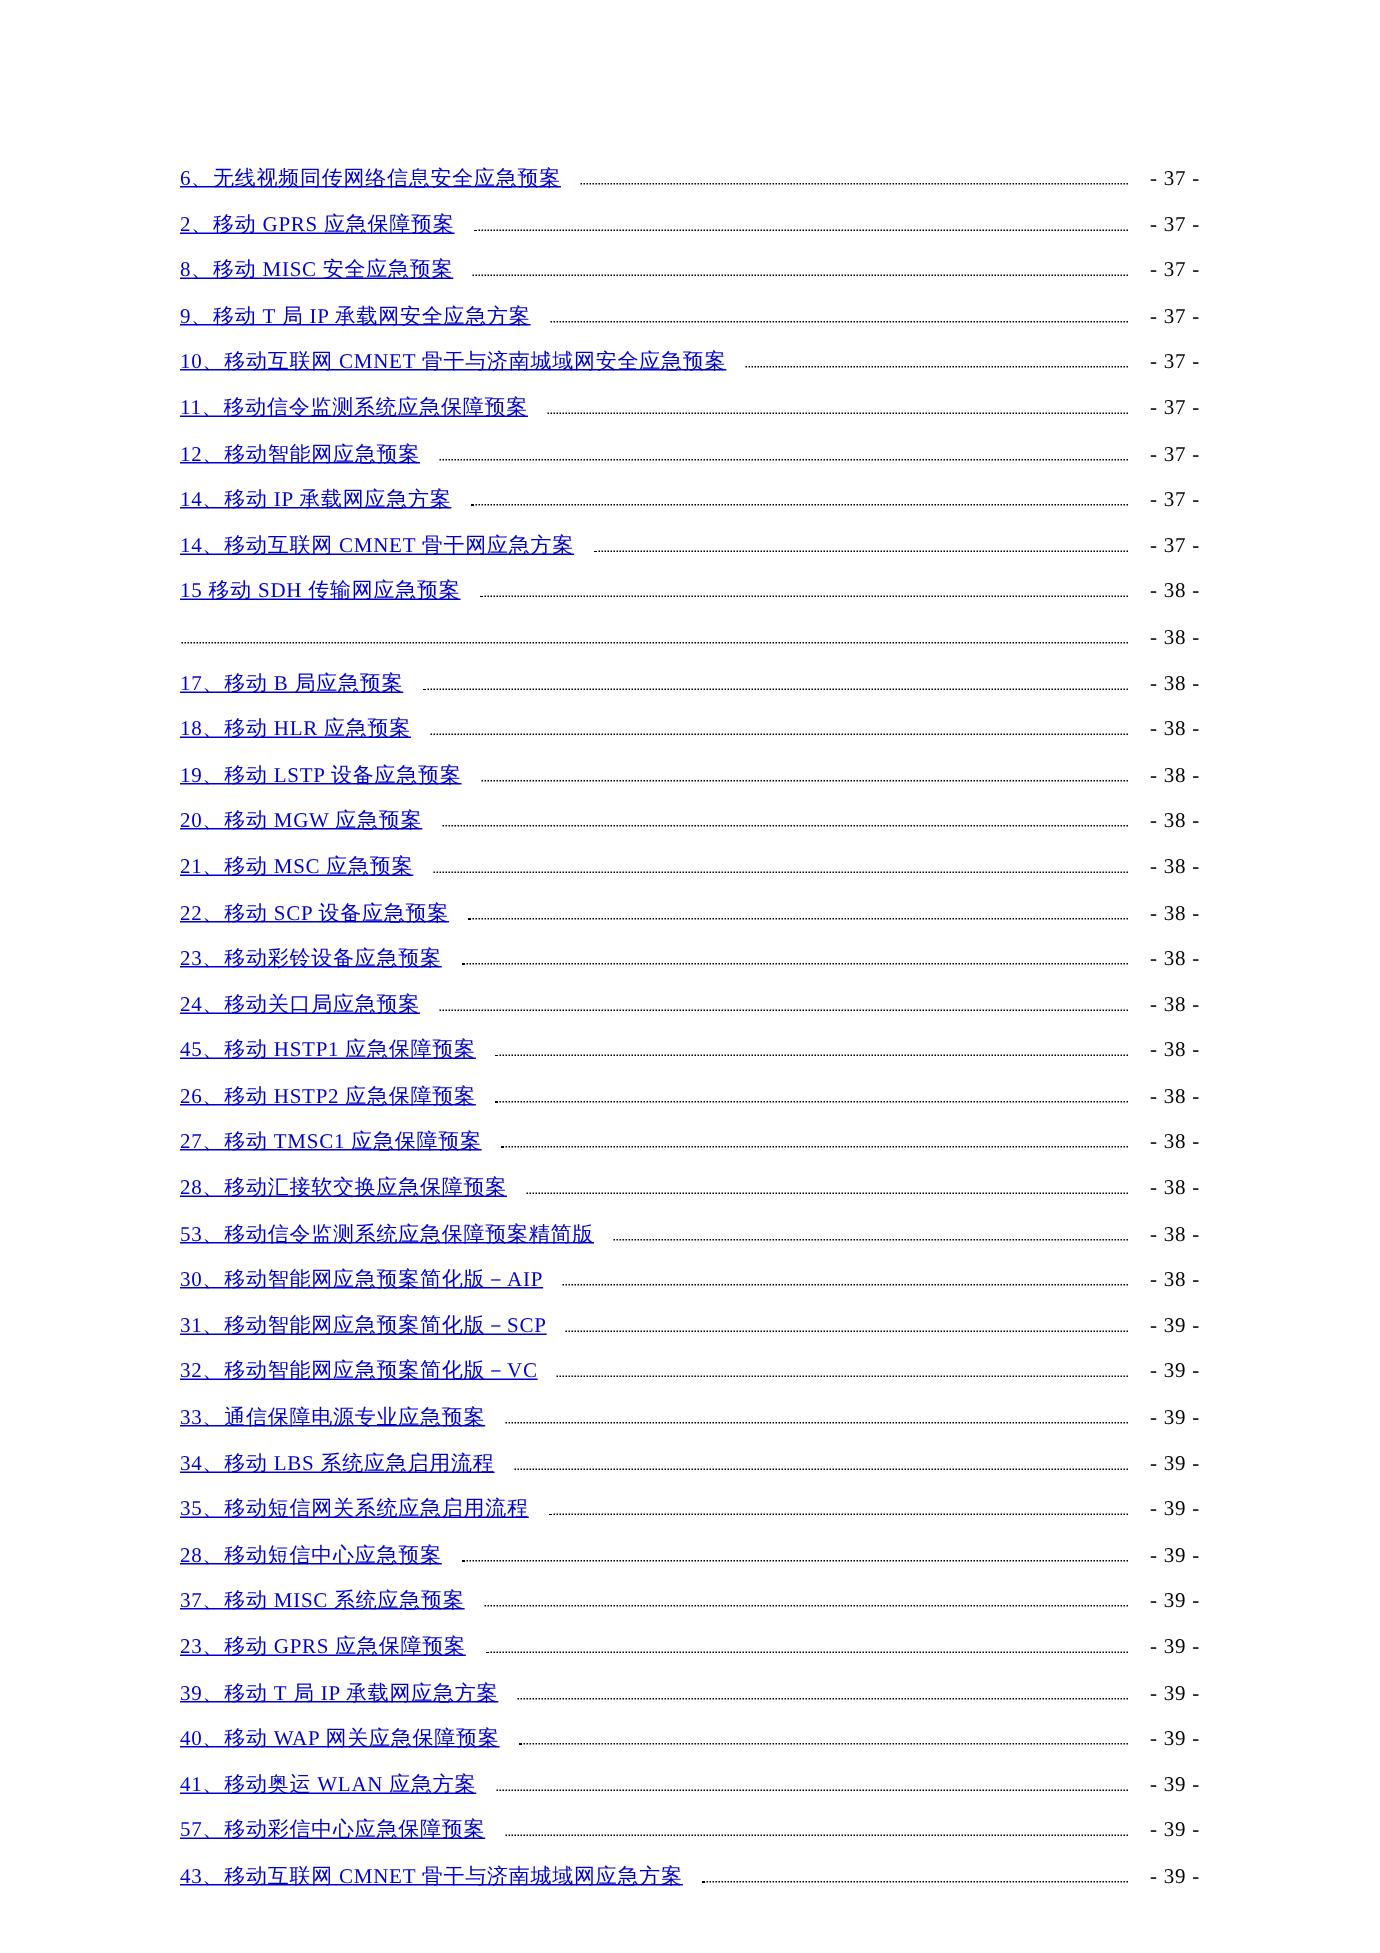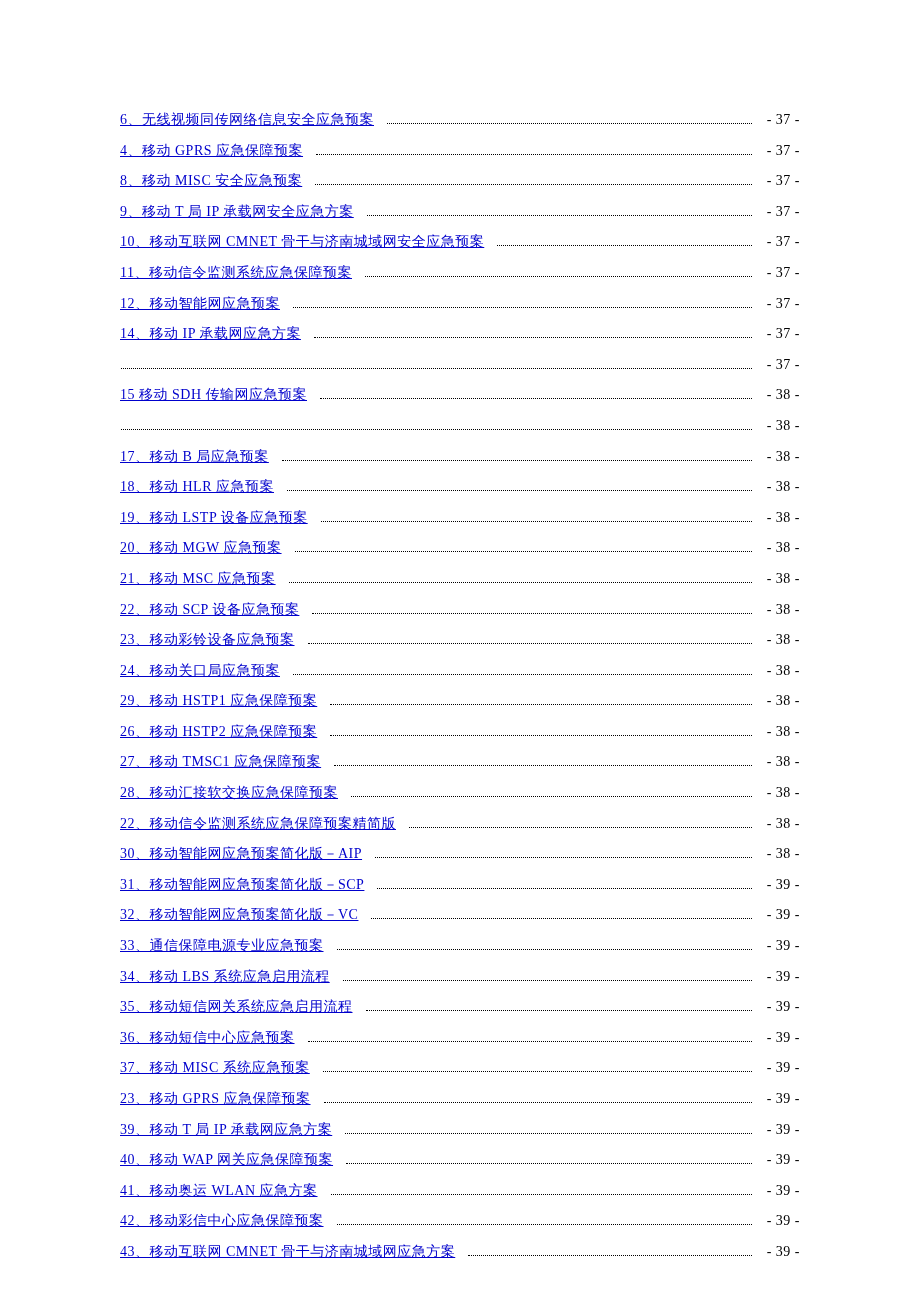--- a/index.html
+++ b/index.html
@@ -43,21 +43,21 @@
 </head>
 <body>
 
 <div id="toc-container">
     <div class="toc-entry">
       <span class="toc-label">6、无线视频同传网络信息安全应急预案</span>
       <span class="toc-dots"></span>
       <span class="toc-page">- 37 -</span>
     </div>
     <div class="toc-entry">
-      <span class="toc-label">4、移动 GPRS 应急保障预案</span>
+      <span class="toc-label">2、移动 GPRS 应急保障预案</span>
       <span class="toc-dots"></span>
       <span class="toc-page">- 37 -</span>
     </div>
     <div class="toc-entry">
       <span class="toc-label">8、移动 MISC 安全应急预案</span>
       <span class="toc-dots"></span>
       <span class="toc-page">- 37 -</span>
     </div>
     <div class="toc-entry">
       <span class="toc-label">9、移动 T 局 IP 承载网安全应急方案</span>
@@ -78,20 +78,21 @@
       <span class="toc-label">12、移动智能网应急预案</span>
       <span class="toc-dots"></span>
       <span class="toc-page">- 37 -</span>
     </div>
     <div class="toc-entry">
       <span class="toc-label">14、移动 IP 承载网应急方案</span>
       <span class="toc-dots"></span>
       <span class="toc-page">- 37 -</span>
     </div>
     <div class="toc-entry">
+      <span class="toc-label">14、移动互联网 CMNET 骨干网应急方案</span>
       <span class="toc-dots"></span>
       <span class="toc-page">- 37 -</span>
     </div>
     <div class="toc-entry">
       <span class="toc-label">15 移动 SDH 传输网应急预案</span>
       <span class="toc-dots"></span>
       <span class="toc-page">- 38 -</span>
     </div>
     <div class="toc-entry">
       <span class="toc-dots"></span>
@@ -131,41 +132,41 @@
       <span class="toc-label">23、移动彩铃设备应急预案</span>
       <span class="toc-dots"></span>
       <span class="toc-page">- 38 -</span>
     </div>
     <div class="toc-entry">
       <span class="toc-label">24、移动关口局应急预案</span>
       <span class="toc-dots"></span>
       <span class="toc-page">- 38 -</span>
     </div>
     <div class="toc-entry">
-      <span class="toc-label">29、移动 HSTP1 应急保障预案</span>
+      <span class="toc-label">45、移动 HSTP1 应急保障预案</span>
       <span class="toc-dots"></span>
       <span class="toc-page">- 38 -</span>
     </div>
     <div class="toc-entry">
       <span class="toc-label">26、移动 HSTP2 应急保障预案</span>
       <span class="toc-dots"></span>
       <span class="toc-page">- 38 -</span>
     </div>
     <div class="toc-entry">
       <span class="toc-label">27、移动 TMSC1 应急保障预案</span>
       <span class="toc-dots"></span>
       <span class="toc-page">- 38 -</span>
     </div>
     <div class="toc-entry">
       <span class="toc-label">28、移动汇接软交换应急保障预案</span>
       <span class="toc-dots"></span>
       <span class="toc-page">- 38 -</span>
     </div>
     <div class="toc-entry">
-      <span class="toc-label">22、移动信令监测系统应急保障预案精简版</span>
+      <span class="toc-label">53、移动信令监测系统应急保障预案精简版</span>
       <span class="toc-dots"></span>
       <span class="toc-page">- 38 -</span>
     </div>
     <div class="toc-entry">
       <span class="toc-label">30、移动智能网应急预案简化版－AIP</span>
       <span class="toc-dots"></span>
       <span class="toc-page">- 38 -</span>
     </div>
     <div class="toc-entry">
       <span class="toc-label">31、移动智能网应急预案简化版－SCP</span>
@@ -186,21 +187,21 @@
       <span class="toc-label">34、移动 LBS 系统应急启用流程</span>
       <span class="toc-dots"></span>
       <span class="toc-page">- 39 -</span>
     </div>
     <div class="toc-entry">
       <span class="toc-label">35、移动短信网关系统应急启用流程</span>
       <span class="toc-dots"></span>
       <span class="toc-page">- 39 -</span>
     </div>
     <div class="toc-entry">
-      <span class="toc-label">36、移动短信中心应急预案</span>
+      <span class="toc-label">28、移动短信中心应急预案</span>
       <span class="toc-dots"></span>
       <span class="toc-page">- 39 -</span>
     </div>
     <div class="toc-entry">
       <span class="toc-label">37、移动 MISC 系统应急预案</span>
       <span class="toc-dots"></span>
       <span class="toc-page">- 39 -</span>
     </div>
     <div class="toc-entry">
       <span class="toc-label">23、移动 GPRS 应急保障预案</span>
@@ -216,21 +217,21 @@
       <span class="toc-label">40、移动 WAP 网关应急保障预案</span>
       <span class="toc-dots"></span>
       <span class="toc-page">- 39 -</span>
     </div>
     <div class="toc-entry">
       <span class="toc-label">41、移动奥运 WLAN 应急方案</span>
       <span class="toc-dots"></span>
       <span class="toc-page">- 39 -</span>
     </div>
     <div class="toc-entry">
-      <span class="toc-label">42、移动彩信中心应急保障预案</span>
+      <span class="toc-label">57、移动彩信中心应急保障预案</span>
       <span class="toc-dots"></span>
       <span class="toc-page">- 39 -</span>
     </div>
     <div class="toc-entry">
       <span class="toc-label">43、移动互联网 CMNET 骨干与济南城域网应急方案</span>
       <span class="toc-dots"></span>
       <span class="toc-page">- 39 -</span>
     </div>
   </div>
 

